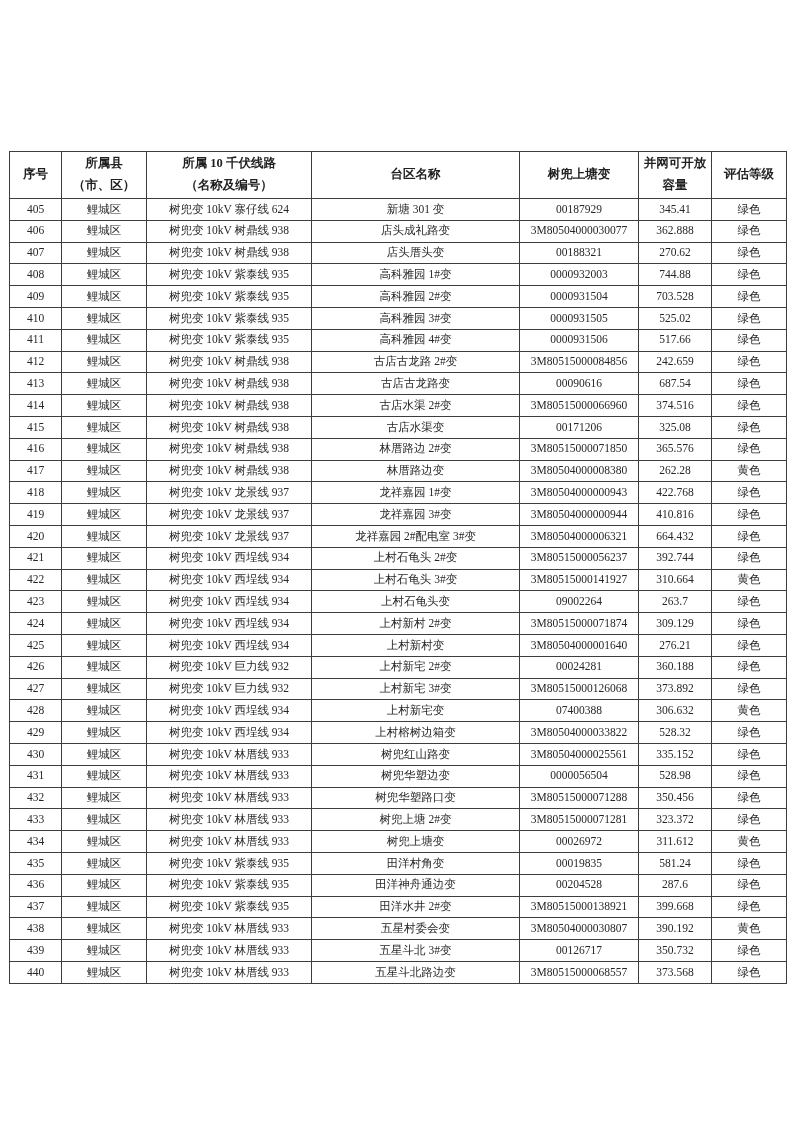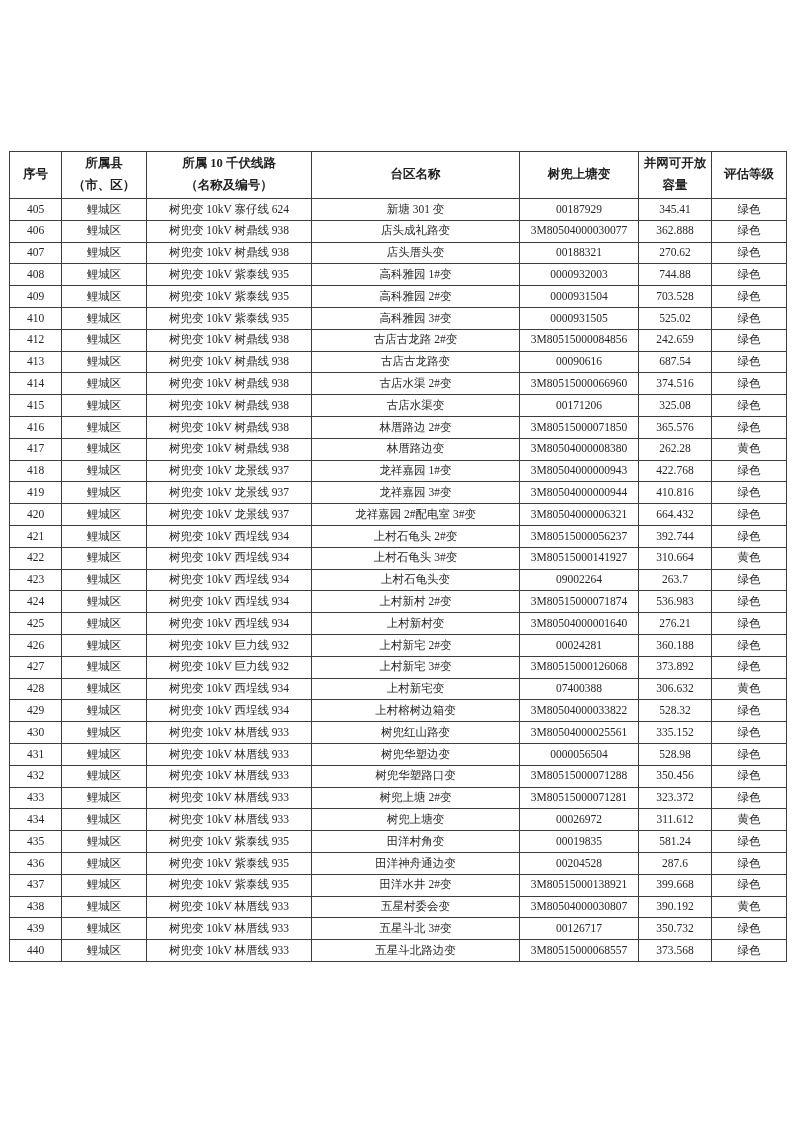--- a/index.html
+++ b/index.html
@@ -126,20 +126,29 @@
         <tr>
           <td>410</td>
           <td>鲤城区</td>
           <td>树兜变 10kV 紫泰线 935</td>
           <td>高科雅园 3#变</td>
           <td>0000931505</td>
           <td>525.02</td>
           <td>绿色</td>
         </tr>
         <tr>
+          <td>411</td>
+          <td>鲤城区</td>
+          <td>树兜变 10kV 紫泰线 935</td>
+          <td>高科雅园 4#变</td>
+          <td>0000931506</td>
+          <td>517.66</td>
+          <td>绿色</td>
+        </tr>
+        <tr>
           <td>412</td>
           <td>鲤城区</td>
           <td>树兜变 10kV 树鼎线 938</td>
           <td>古店古龙路 2#变</td>
           <td>3M80515000084856</td>
           <td>242.659</td>
           <td>绿色</td>
         </tr>
         <tr>
           <td>413</td>
@@ -239,21 +248,21 @@
           <td>09002264</td>
           <td>263.7</td>
           <td>绿色</td>
         </tr>
         <tr>
           <td>424</td>
           <td>鲤城区</td>
           <td>树兜变 10kV 西埕线 934</td>
           <td>上村新村 2#变</td>
           <td>3M80515000071874</td>
-          <td>536.983</td>
+          <td>309.129</td>
           <td>绿色</td>
         </tr>
         <tr>
           <td>425</td>
           <td>鲤城区</td>
           <td>树兜变 10kV 西埕线 934</td>
           <td>上村新村变</td>
           <td>3M80504000001640</td>
           <td>276.21</td>
           <td>绿色</td>

